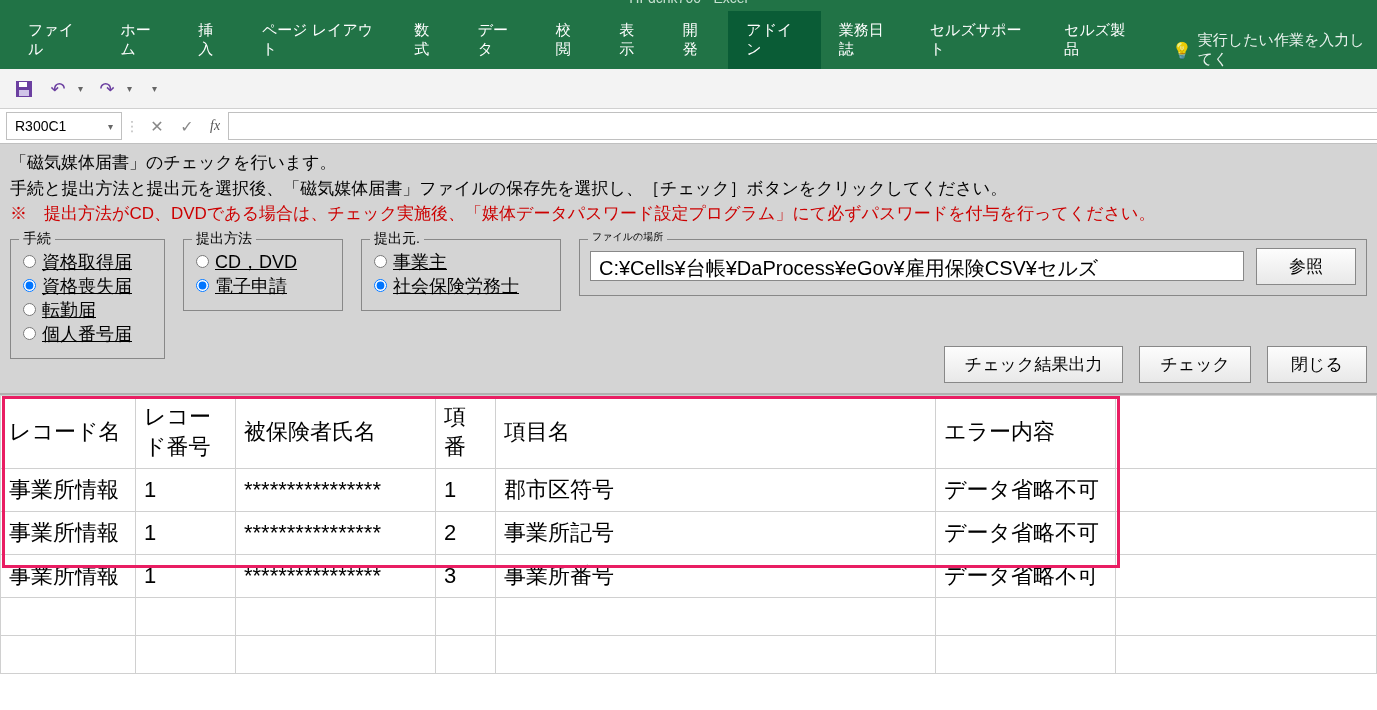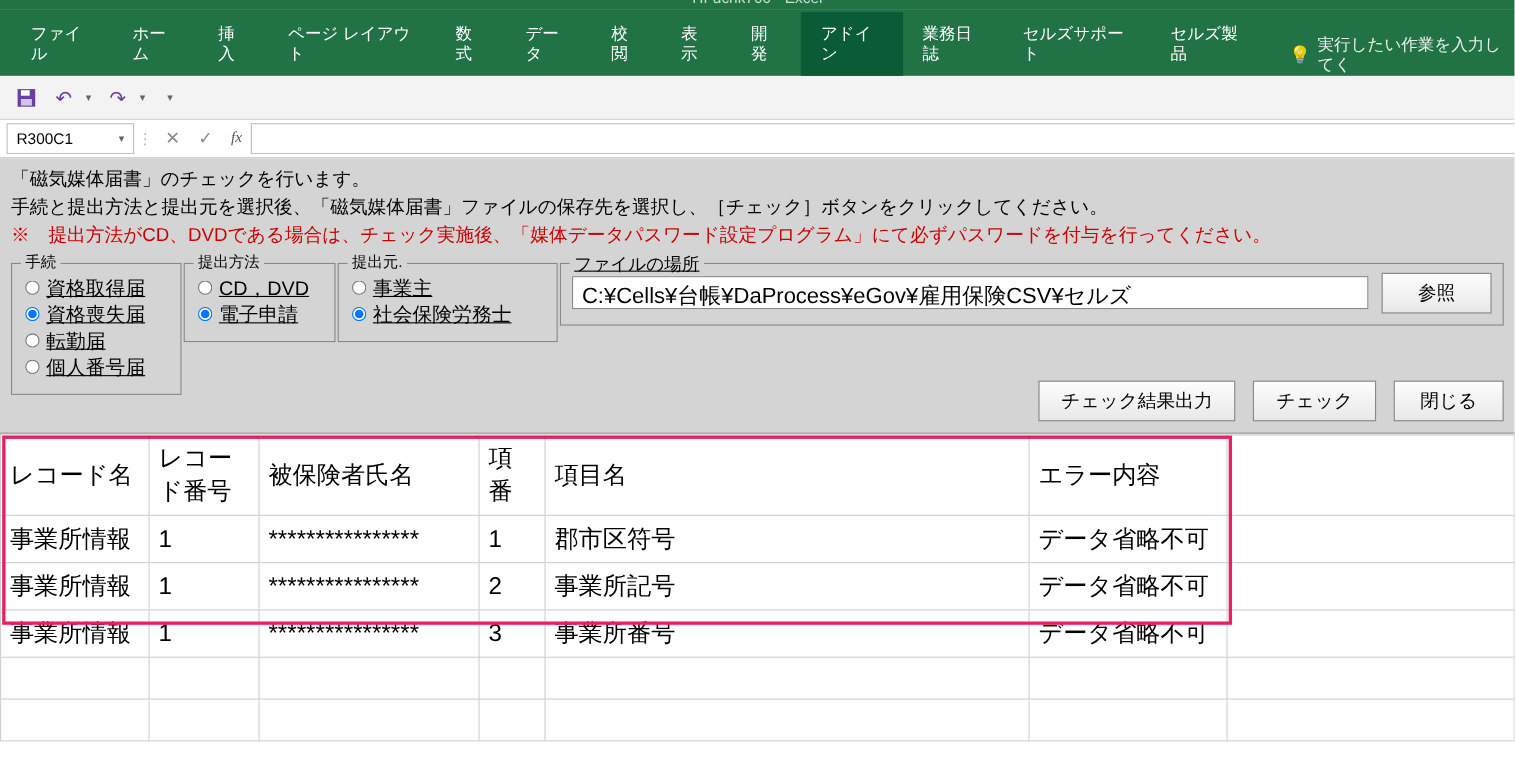--- a/index.html
+++ b/index.html
@@ -28,34 +28,34 @@
 .fb-sep { width: 20px; text-align: center; color: #bbb; }
 .fb-btn { width: 30px; text-align: center; color: #888; font-size: 16px; cursor: pointer; }
 .fx-label { font-style: italic; font-family: "Times New Roman", serif; color: #555; margin: 0 8px; }
 .formula-input { flex: 1; height: 28px; border: 1px solid #c0c0c0; border-right: none; padding: 2px 8px; }
 
 
 .form-area { background: #d4d4d4; padding: 6px 10px 10px 10px; border-bottom: 2px solid #b0b0b0; }
 .instr-line { font-size: 17px; line-height: 1.5; }
 .instr-red { color: #cc0000; }
 
-.controls-row { display: flex; gap: 2px; margin-top: 12px; align-items: flex-start; }
+.controls-row { display: flex; gap: 18px; margin-top: 12px; align-items: flex-start; }
 
 .groupbox { border: 1px solid #888; padding: 10px 12px 12px 12px; position: relative; background: #d4d4d4; }
 .groupbox-label { position: absolute; top: -10px; left: 8px; background: #d4d4d4; padding: 0 4px; font-size: 14px; }
 .radio-item { display: flex; align-items: center; margin: 0 0; font-size: 18px; text-decoration: underline; }
 .radio-item input { margin-right: 6px; }
 
 .gb-procedure { width: 155px; }
-.gb-method { width: 138px; }
+.gb-method { width: 160px; }
 .gb-source { width: 200px; }
 
 .file-section { flex: 1; }
 .file-group { border: 1px solid #888; padding: 8px 10px 10px 10px; position: relative; display: flex; gap: 12px; align-items: center; }
-.file-group-label { position: absolute; top: -10px; left: 8px; background: #d4d4d4; padding: 0 4px; font-size: 16px; text-decoration: underline; }
+.file-group-label { position: absolute; top: -10px; left: 8px; background: #d4d4d4; padding: 0 4px; font-size: 10px; }
 .file-input { flex: 1; height: 30px; background: #fff; border: 1px solid #888; padding: 3px 8px; font-size: 20px; }
 .btn { background: linear-gradient(#fdfdfd, #e8e8e8); border: 1px solid #888; padding: 6px 20px; font-size: 17px; cursor: pointer; min-width: 100px; text-align: center; }
 
 .bottom-buttons { display: flex; gap: 16px; justify-content: flex-end; margin-top: 50px; }
 
 
 .grid-area { position: relative; padding: 0; }
 .pink-border { position: absolute; border: 3px solid #e91e63; top: 1px; left: 2px; width: 1118px; height: 172px; pointer-events: none; z-index: 5; }
 
 table.grid { border-collapse: collapse; width: 100%; font-size: 22px; }

